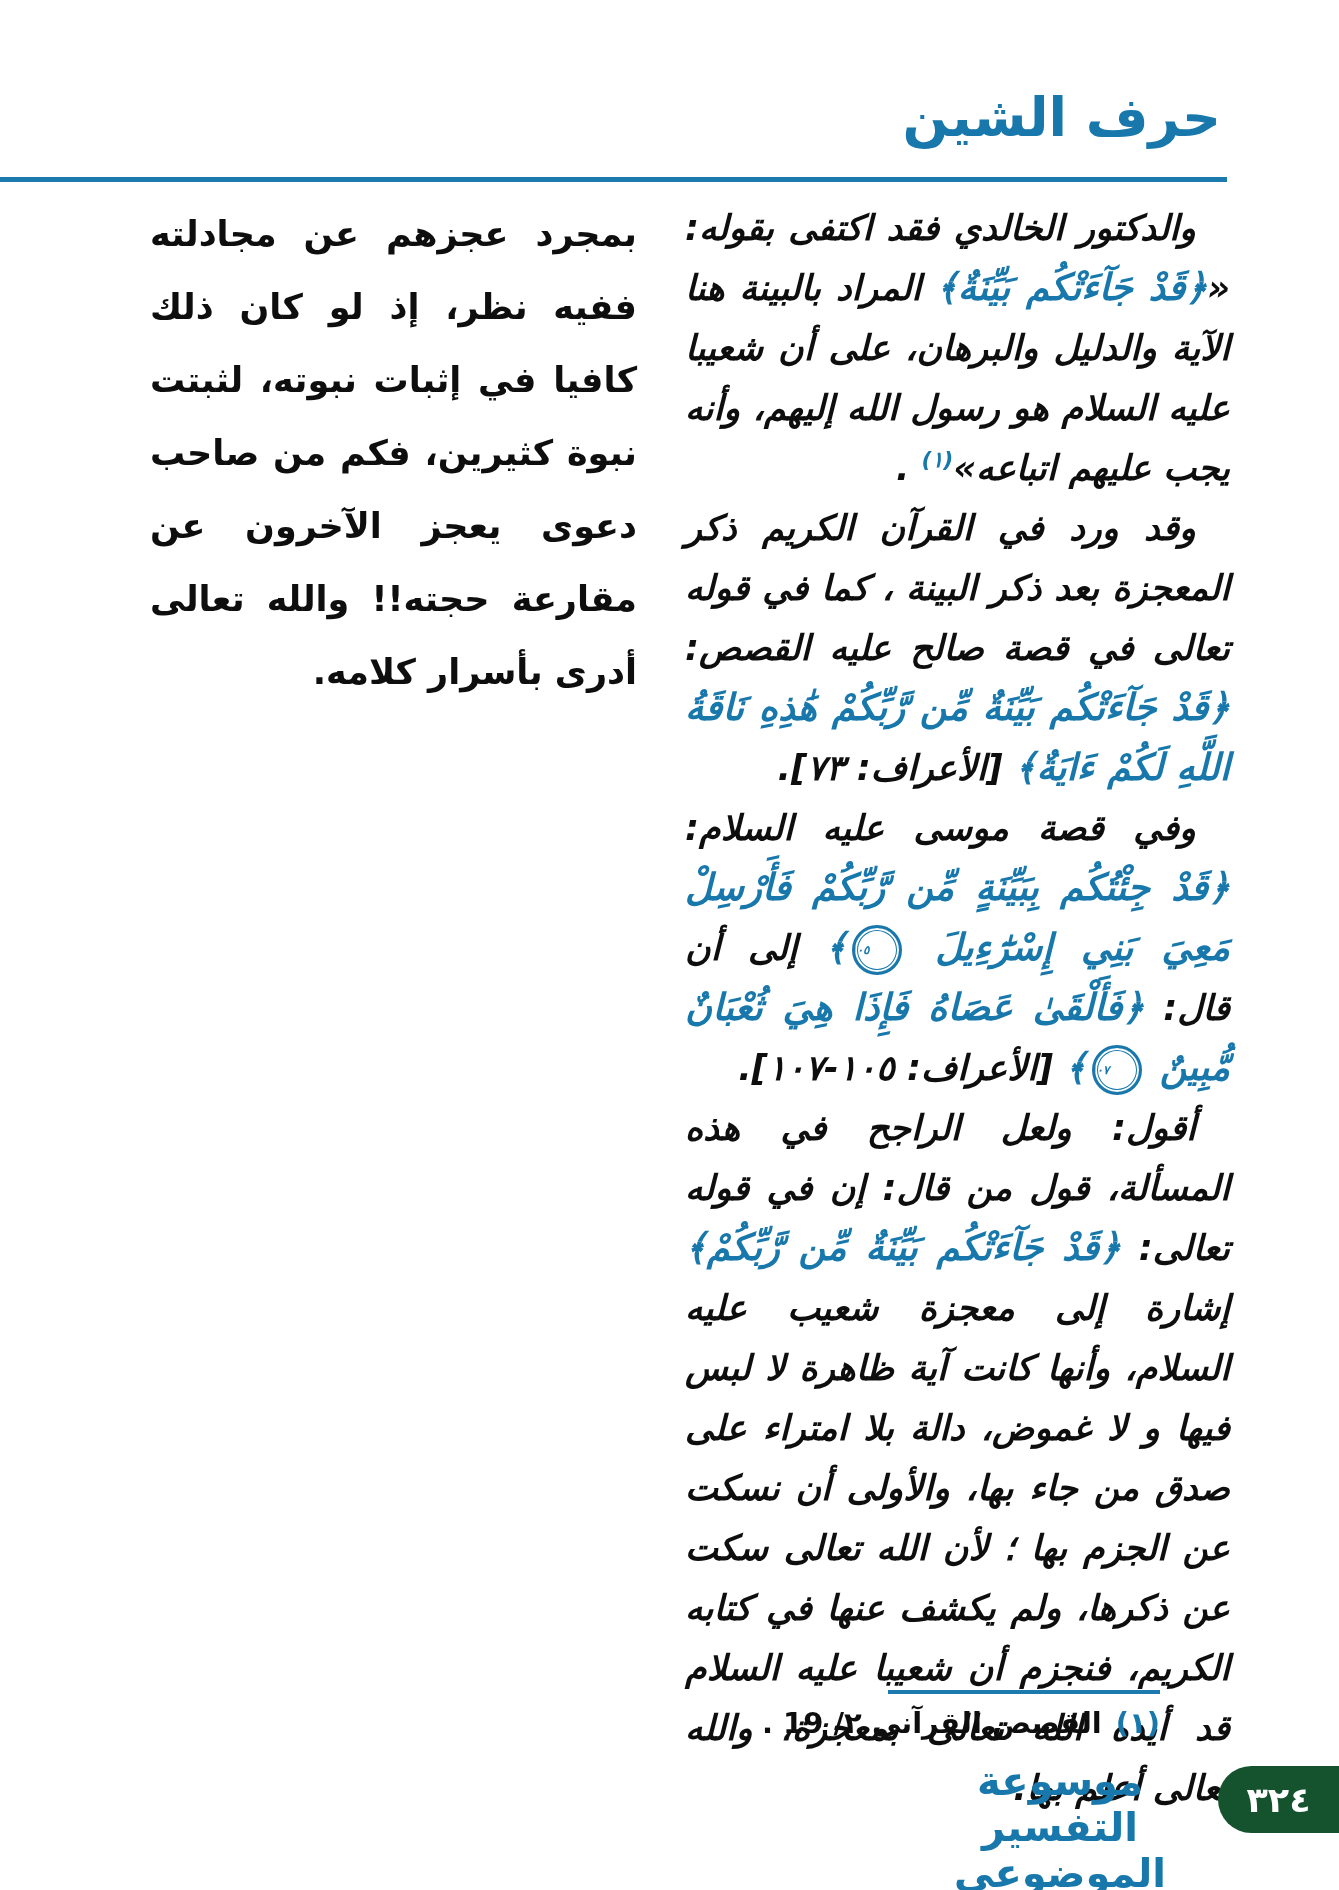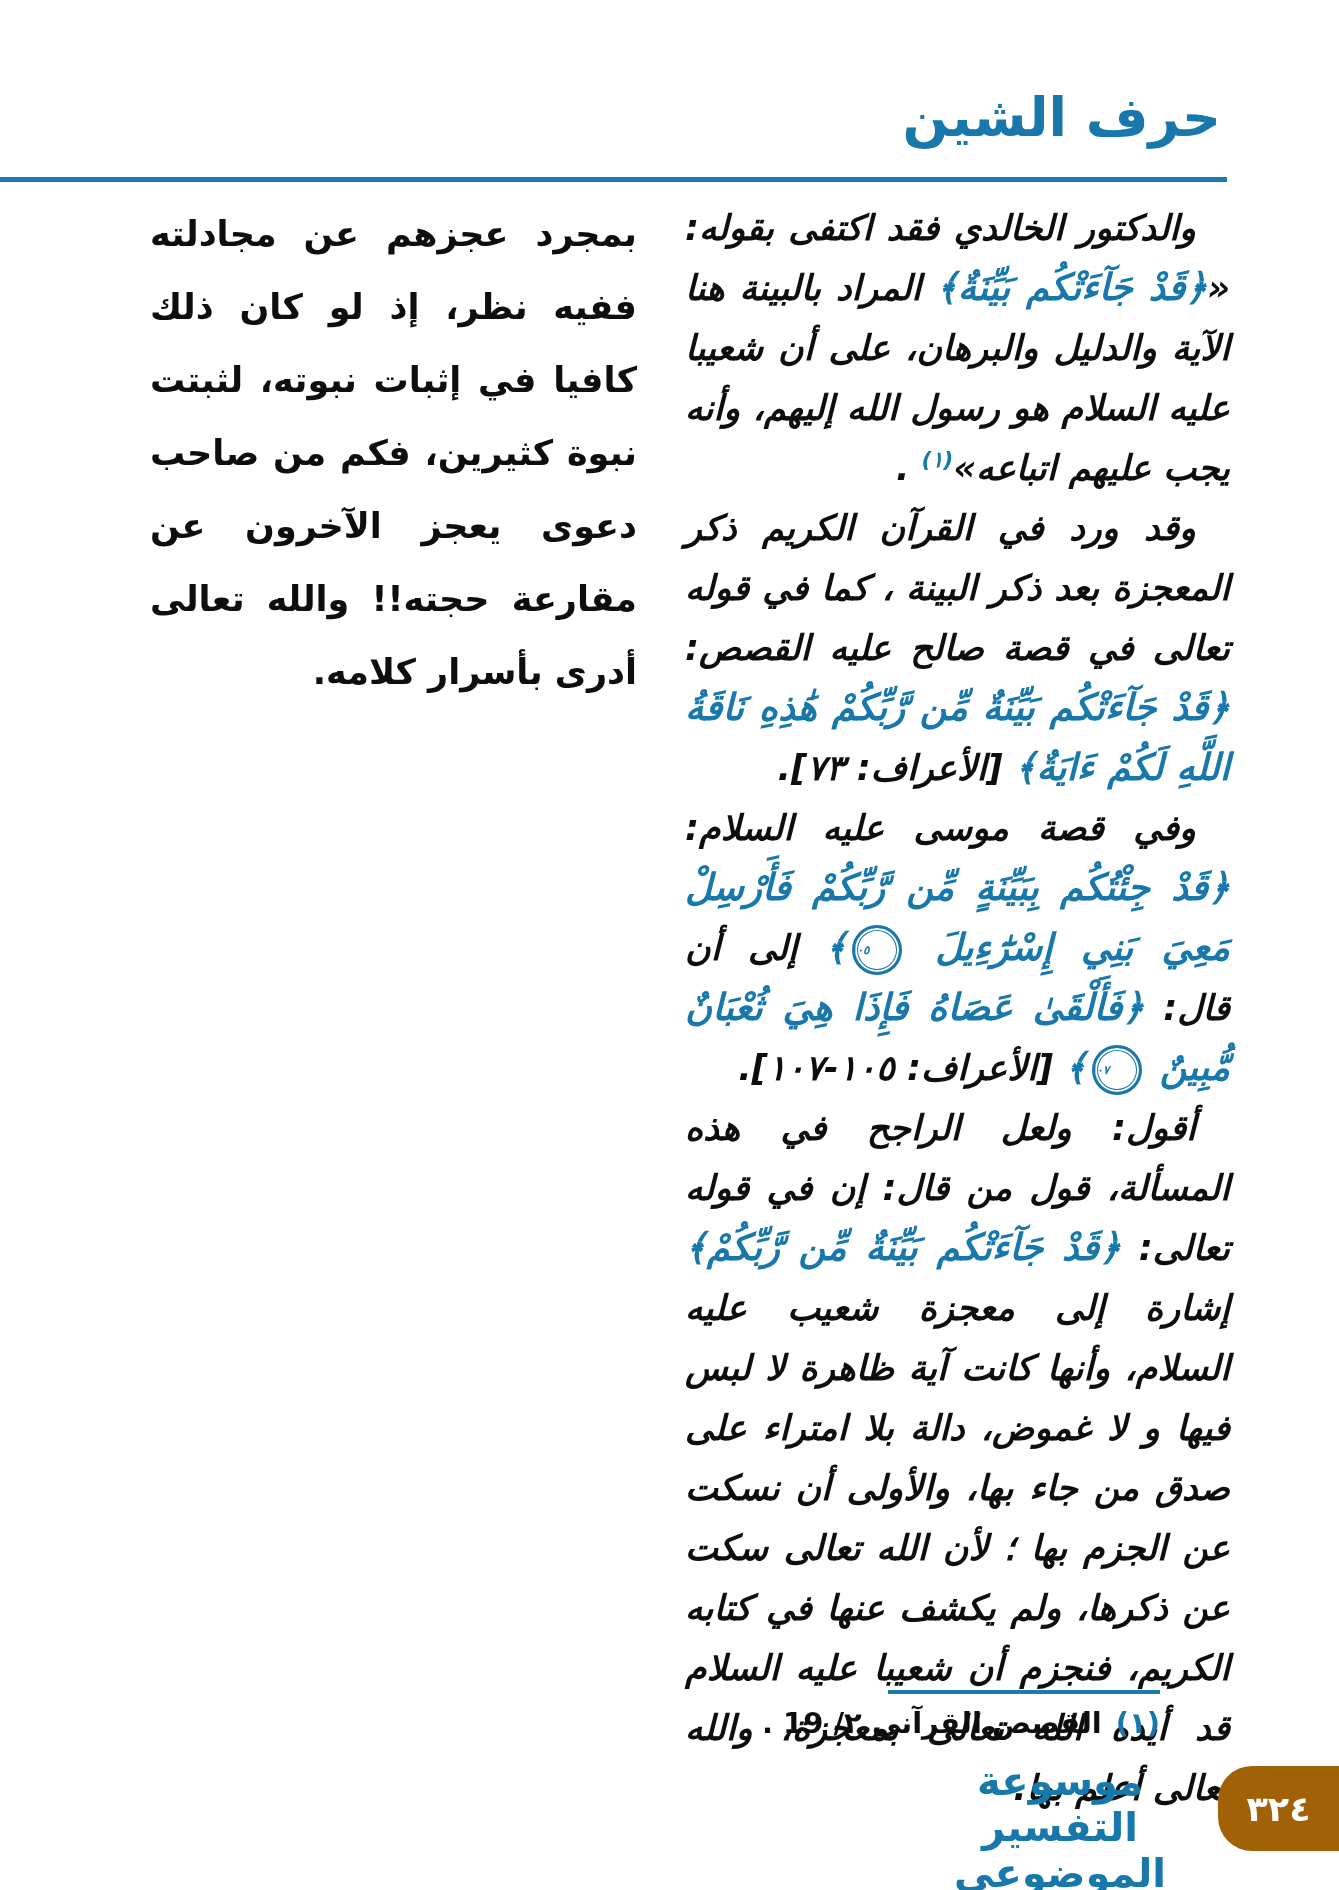--- a/index.html
+++ b/index.html
@@ -104,22 +104,22 @@
     text-align:center;
     color:#1878ac;
     line-height:1.15;
   }
   .logo .l1{font-size:40px;font-weight:bold;letter-spacing:-1px;}
   .logo .l2{font-size:18px;font-weight:bold;margin-top:2px;}
 
   .page-badge{
     position:absolute;
     top:1766px;right:0;
-    width:121px;height:85px;
-    background:#a16207;
+    width:121px;height:67px;
+    background:#14532d;
     border-radius:34px 0 0 34px;
     display:flex;
     align-items:center;
     justify-content:center;
     color:#ffffff;
     font-size:35px;
     font-weight:bold;
     letter-spacing:4px;
   }
 </style>

